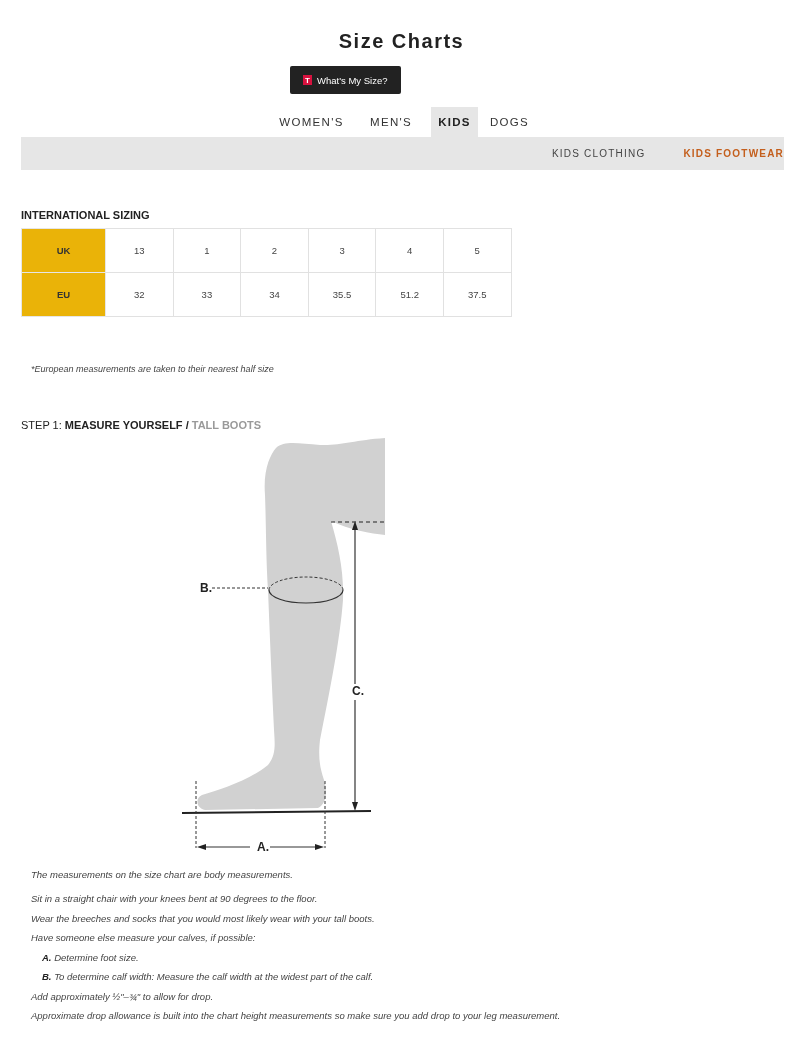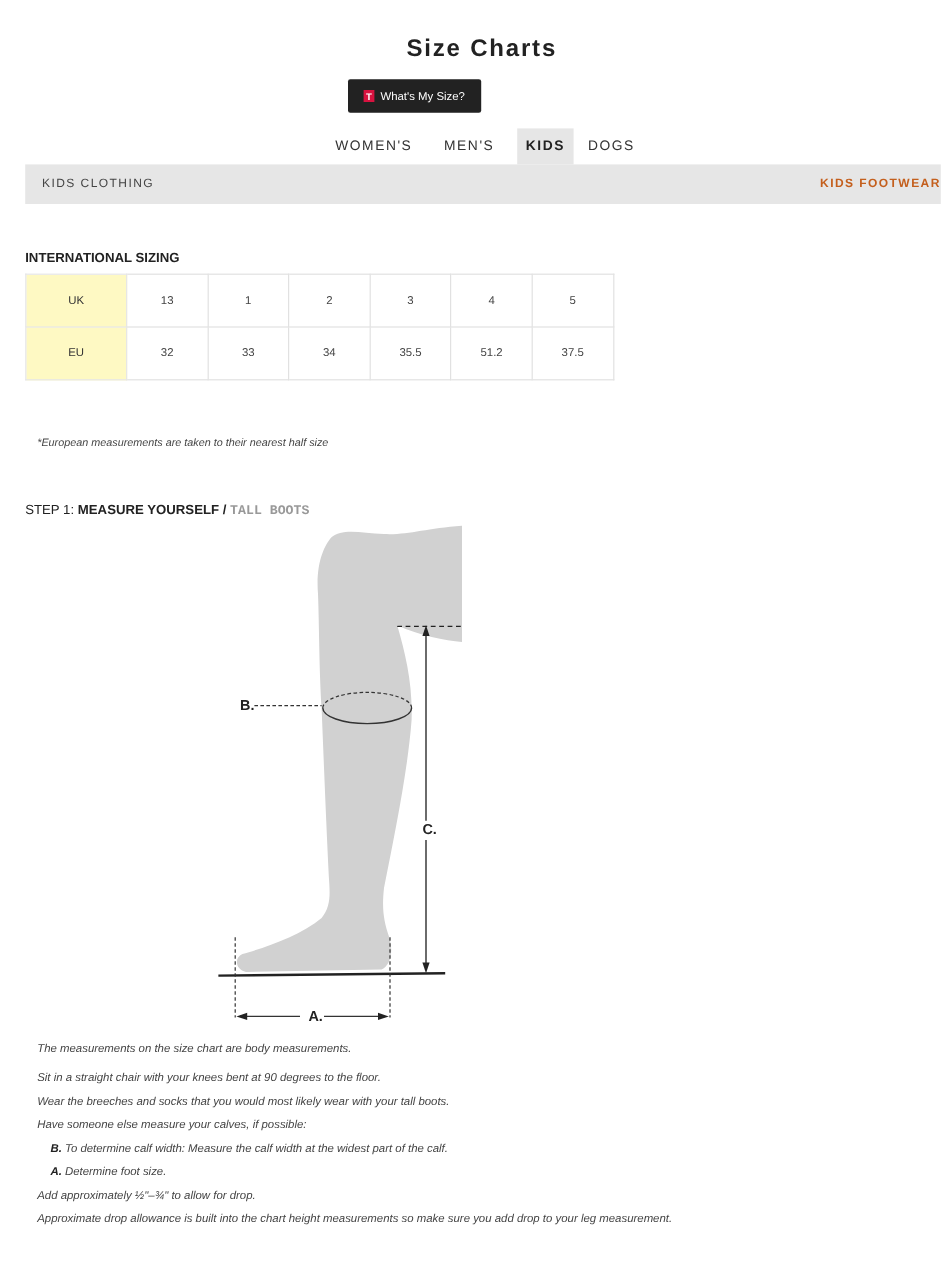--- a/index.html
+++ b/index.html
@@ -14,36 +14,36 @@
       color: #fff; font-size: 9.5px; cursor: pointer; }
     .wms-logo { width: 9px; height: 10px; background: #d8123f; color: #fff; font-size: 8px; font-weight: 700;
       display: flex; align-items: center; justify-content: center; margin-right: 5px; }
 
     .main-tabs { position: absolute; top: 107px; left: 0; width: 803px; height: 30px; display: flex; justify-content: center; }
     .main-tab { height: 30px; display: flex; align-items: center; justify-content: center; font-size: 11.5px;
       letter-spacing: 1.3px; color: #333; cursor: pointer; }
     .main-tab.active { background: #e6e6e6; font-weight: 700; color: #222; }
 
     .sub-nav { position: absolute; top: 137px; left: 21px; width: 763px; height: 33px; background: #e6e6e6;
-      display: flex; align-items: center; justify-content: space-between; }
+      display: flex; align-items: center; justify-content: flex-end; }
     .sub-tab { font-size: 10px; letter-spacing: 1.2px; color: #444; cursor: pointer; }
     .sub-tab.active { color: #c45f1d; font-weight: 700; }
 
     .section-heading { position: absolute; top: 209px; left: 21px; font-size: 11px; font-weight: 700; color: #222; }
 
     table.sizing { position: absolute; top: 228px; left: 21px; border-collapse: collapse; }
     table.sizing td { border: 1px solid #e1e1e1; height: 44px; text-align: center; font-size: 9.5px; color: #444; }
-    table.sizing td.row-head { width: 84px; background: #fef9c3; font-weight: 400; color: #333; border-color: #e6e6e6; }
+    table.sizing td.row-head { width: 84px; background: #eab308; font-weight: 700; color: #333; border-color: #e6e6e6; }
     table.sizing td.cell { width: 67.6px; }
 
     .footnote { position: absolute; top: 364px; left: 31px; font-size: 9px; font-style: italic; color: #444; }
 
     .step-heading { position: absolute; top: 419px; left: 21px; font-size: 11px; color: #222; }
     .step-heading .strong { font-weight: 700; }
-    .step-heading .muted { font-weight: 700; color: #999; font-family: Liberation Mono, monospace; }
+    .step-heading .muted { font-weight: 700; color: #999; }
 
     .diagram { position: absolute; left: 175px; top: 432px; width: 210px; height: 430px; }
 
     .instructions { position: absolute; left: 31px; top: 869px; width: 740px; font-size: 9.5px; font-style: italic; color: #444; }
     .instructions p { height: 19.5px; line-height: 12px; }
     .instructions p.first { height: 24px; }
     .instructions p.sub { padding-left: 11px; }
     .instructions b { font-weight: 700; color: #222; }
   </style>
 </head>
@@ -138,22 +138,22 @@
   <span style="position:absolute;left:25px;top:149px;font-size:12px;font-weight:700;color:#222;">B.</span>
   <span style="position:absolute;left:177px;top:252px;font-size:12px;font-weight:700;color:#222;">C.</span>
 </div>
 
 <div class="instructions">
   <p class="first">The measurements on the size chart are body measurements.</p>
   <p>Sit in a straight chair with your knees bent at 90 degrees to the floor.</p>
   <p>Wear the breeches and socks that you would most likely wear with your tall boots.</p>
   <p>Have someone else measure your calves, if possible:</p>
   <p class="sub">
+    <b>A.</b>
+    <span>Determine foot size.</span>
+  </p>
+  <p class="sub">
     <b>B.</b>
     <span>To determine calf width: Measure the calf width at the widest part of the calf.</span>
-  </p>
-  <p class="sub">
-    <b>A.</b>
-    <span>Determine foot size.</span>
   </p>
   <p>Add approximately ½"–¾" to allow for drop.</p>
   <p>Approximate drop allowance is built into the chart height measurements so make sure you add drop to your leg measurement.</p>
 </div>
 
 </body></html>

